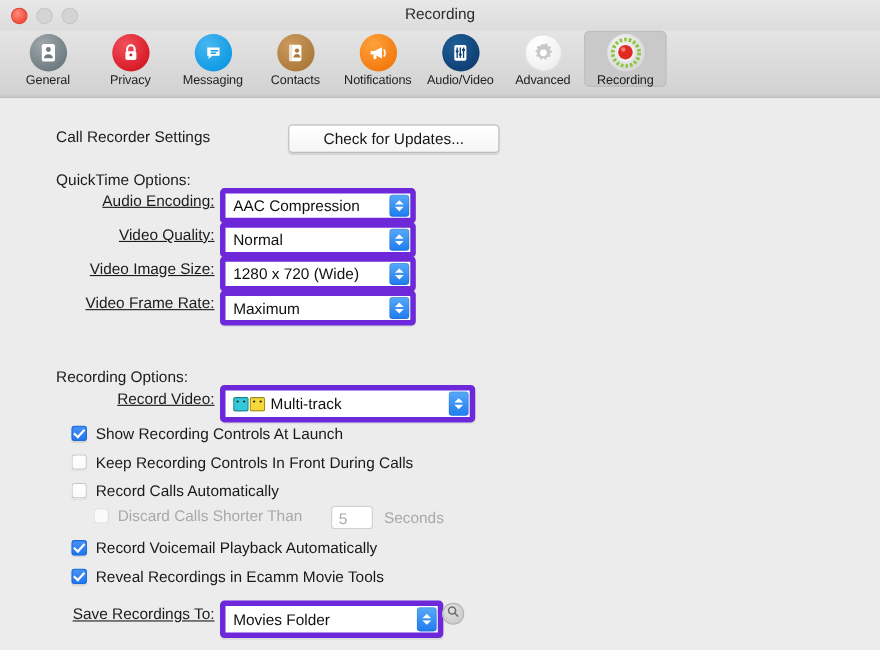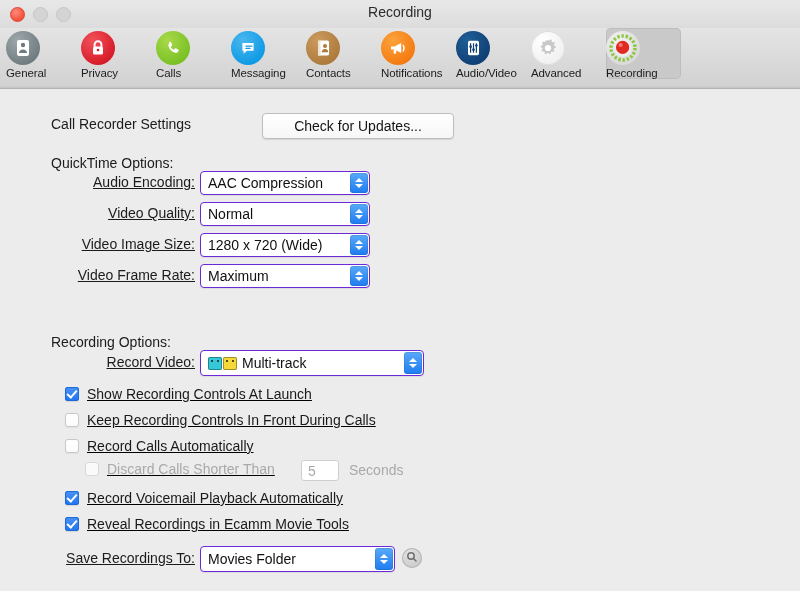--- a/index.html
+++ b/index.html
@@ -29,21 +29,21 @@
 
   
   .toolbar{
     position:relative;height:60px;
     background:linear-gradient(to bottom,#e4e4e4 0%,#d2d2d2 96%,#c3c3c3 100%);
     border-bottom:1px solid #b4b4b4;
     display:flex;align-items:flex-start;padding-left:6px;
   }
   .tab{
     width:75px;padding-top:3px;
-    display:flex;flex-direction:column;align-items:flex-start;
+    display:flex;flex-direction:column;align-items:center;
     border-radius:5px;cursor:default;
   }
   .tab.selected{background:#c9c9c9;box-shadow:inset 0 0 0 1px #bdbdbd;}
   .tab .ico{width:34px;height:34px;position:relative;}
   .tab .lbl{font-size:11.5px;color:#1d1d1d;margin-top:2px;letter-spacing:-0.1px;white-space:nowrap;}
 
   .circ{position:absolute;inset:0;border-radius:50%;}
   .g-general{background:radial-gradient(circle at 35% 28%,#9fa8ab,#6e7b80 75%);}
   .g-privacy{background:radial-gradient(circle at 35% 28%,#f1505a,#d71a27 75%);}
   .g-calls{background:radial-gradient(circle at 35% 28%,#a8d94a,#79c024 75%);}
@@ -68,21 +68,21 @@
     background:linear-gradient(to bottom,#ffffff,#f6f6f6);
     box-shadow:0 1px 1px rgba(0,0,0,.10);
     font-size:14px;color:#141414;
     display:flex;align-items:center;justify-content:center;
     padding:0 6px;cursor:default;white-space:nowrap;
   }
 
   
   .popup{
     position:relative;height:22px;
-    background:#ffffff;border:1px solid #6d28d9;border-radius:4px;
+    background:#ffffff;border:5px solid #6d28d9;border-radius:4px;
     box-shadow:0 1px 1px rgba(0,0,0,.07);
     display:flex;align-items:center;cursor:default;
   }
   .popup .val{
     font-size:14px;color:#101010;padding-left:7px;white-space:nowrap;
     overflow:hidden;display:flex;align-items:center;gap:5px;
   }
   .popup .stepper{
     position:absolute;right:1px;top:1px;bottom:1px;width:18px;
     border-radius:3px;
@@ -104,21 +104,21 @@
   }
   .mtico .a{background:#35c9d8;}
   .mtico .b{background:#f5d93a;}
   .mtico span::before,.mtico span::after{
     content:"";position:absolute;top:3px;width:2px;height:2px;border-radius:50%;background:#1a1a1a;
   }
   .mtico span::before{left:3px;}
   .mtico span::after{right:3px;}
 
   
-  .ckrow{position:absolute;display:flex;align-items:center;gap:8px;text-decoration:underline;}
+  .ckrow{position:absolute;display:flex;align-items:center;gap:8px;}
   .cbox{
     width:14px;height:14px;border-radius:3px;flex:none;
     background:linear-gradient(to bottom,#ffffff,#fbfbfb);
     box-shadow:inset 0 0 0 1px #c8c8c8,0 1px 1px rgba(0,0,0,.05);
     position:relative;cursor:default;
   }
   .cbox.on{
     background:linear-gradient(to bottom,#4a92f7,#1f74ee);
     box-shadow:inset 0 0 0 1px #1d6bd8,0 1px 1px rgba(0,0,0,.10);
   }
@@ -180,31 +180,20 @@
             <svg width="16" height="18" viewBox="0 0 16 18">
               <path d="M4.6 8V5.6a3.4 3.4 0 0 1 6.8 0V8" stroke="#fff" stroke-width="1.9" fill="none"></path>
               <rect x="3" y="7.6" width="10" height="8" rx="1.6" fill="#fff"></rect>
               <circle cx="8" cy="11" r="1.3" fill="#d71a27"></circle>
             </svg>
           </div>
       </div>
       <div class="lbl">Privacy</div>
     </div>
 
-    <div class="tab">
-      <div class="ico">
-        <div class="circ g-calls"></div>
-        <div class="glyph">
-            <svg width="18" height="18" viewBox="0 0 18 18">
-              <path d="M5.3 3.1c.6-.5 1.3-.4 1.7.3l1.1 1.9c.3.6.2 1.1-.3 1.5l-.8.6c-.2.2-.2.4-.1.6.5 1.1 1.5 2.1 2.6 2.6.2.1.4.1.6-.1l.6-.8c.4-.5.9-.6 1.5-.3l1.9 1.1c.7.4.8 1.1.3 1.7l-.9 1c-.6.7-1.5.9-2.5.6-3-.9-5.6-3.5-6.5-6.5-.3-1-.1-1.9.6-2.5z" fill="#fff"></path>
-            </svg>
-          </div>
-      </div>
-      <div class="lbl">Calls</div>
-    </div>
 
     <div class="tab">
       <div class="ico">
         <div class="circ g-messaging"></div>
         <div class="glyph">
             <svg width="18" height="18" viewBox="0 0 18 18">
               <path d="M3.4 4.1h11.2v7.6H8l-3.4 3v-3H3.4z" fill="#fff"></path>
               <path d="M7 7.2h6M7 9.4h4" stroke="#0e9ae4" stroke-width="1.3" stroke-linecap="round"></path>
             </svg>
           </div>

